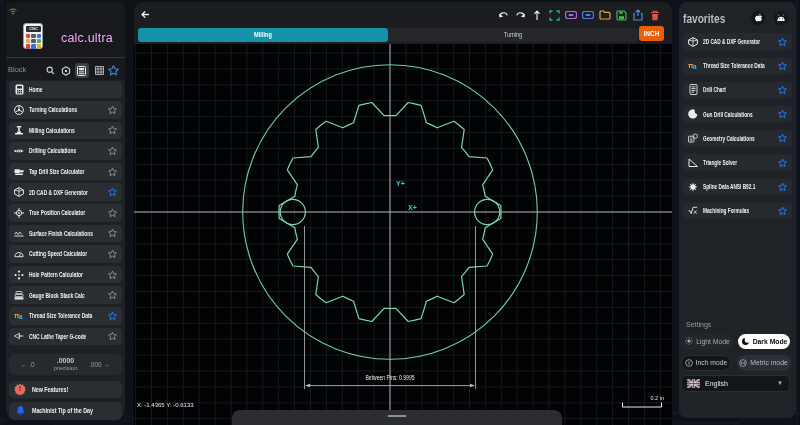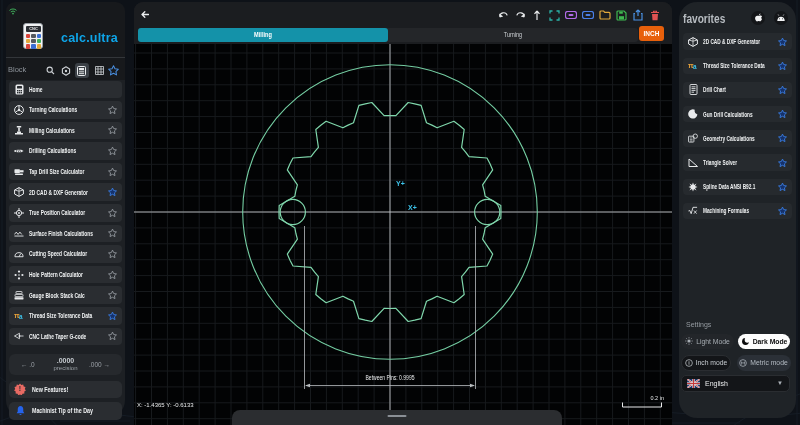--- a/index.html
+++ b/index.html
@@ -1,28 +1,28 @@
 <!DOCTYPE html>
 <html><head>
 <meta charset="utf-8">
 <style>
 * { margin:0; padding:0; box-sizing:border-box; }
 html,body { width:800px; height:425px; overflow:hidden; background:#10141a; font-family:"Liberation Sans", sans-serif; }
 #page { position:relative; width:800px; height:425px; background:#0e1218; }
-.panel { position:absolute; top:2px; border-radius:18px; }
+.panel { position:absolute; top:2px; border-radius:8px; }
 
 #left { left:6px; width:119px; height:416px; background:#1d2024; }
 #left .hdr { position:absolute; left:0; top:0; width:100%; height:78px; background:#17191c; border-radius:9px 9px 0 0; }
 #left .hdr .div { position:absolute; left:0; top:54.5px; width:100%; height:1px; background:#33363a; }
 #logo { position:absolute; left:17px; top:20.5px; width:20px; height:26.5px; background:#f2f3f4; border-radius:3px; border:1px solid #9aa0a6; }
 #logo .scr { position:absolute; left:2px; top:2px; width:15px; height:6px; background:#2b2e33; border-radius:1px; color:#e8e9ea; font-size:4px; font-weight:bold; text-align:center; line-height:6px; letter-spacing:0; }
 #logo .keys { position:absolute; left:2px; top:10px; width:15px; height:15px; display:grid; grid-template-columns:1fr 1fr 1fr; grid-gap:1px; }
 #logo .keys i { border-radius:1px; }
 .k-r{background:#d8443c}.k-b{background:#3b6fd4}.k-y{background:#e2a93b}.k-g{background:#3fae5a}.k-d{background:#555a60}
-#brand { position:absolute; left:55px; top:28.5px; font-size:12.5px; font-weight:bold; color:#0ea5e9; letter-spacing:.2px; }
+#brand { position:absolute; left:55px; top:28.5px; font-size:12.5px; font-weight:normal; color:#f0abfc; letter-spacing:.2px; }
 
 #menurow { position:absolute; left:0; top:58px; width:100%; height:21px; }
 #menurow .mtxt { position:absolute; left:2px; top:5px; font-size:7.5px; color:#8d939a; }
 .micon { position:absolute; top:3px; width:14px; height:15px; display:flex; align-items:center; justify-content:center; border-radius:3px; }
 
 .item { position:absolute; left:3px; width:113px; height:17.6px; background:#2a2d31; border-radius:4px; display:flex; align-items:center; }
 .item .ic { width:10px; height:10px; margin-left:5px; flex:none; display:flex; align-items:center; justify-content:center; }
 .item .lb { margin-left:5px; font-size:6.5px; font-weight:bold; color:#f0f2f3; white-space:nowrap; transform:scaleX(0.75); transform-origin:0 50%; }
 .item .st { position:absolute; right:5px; top:50%; transform:translateY(-50%); width:9px; height:9px; }
 

